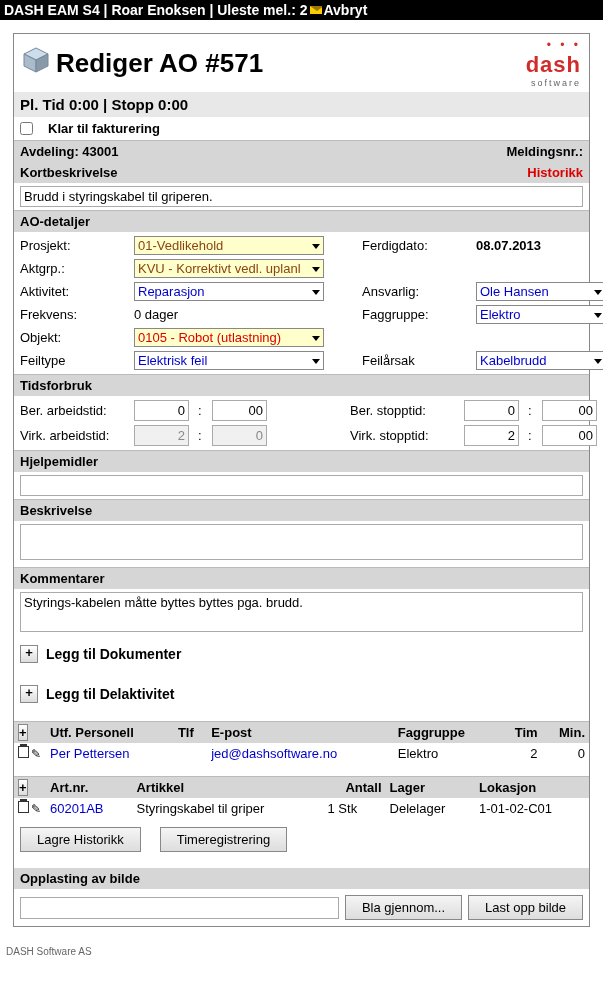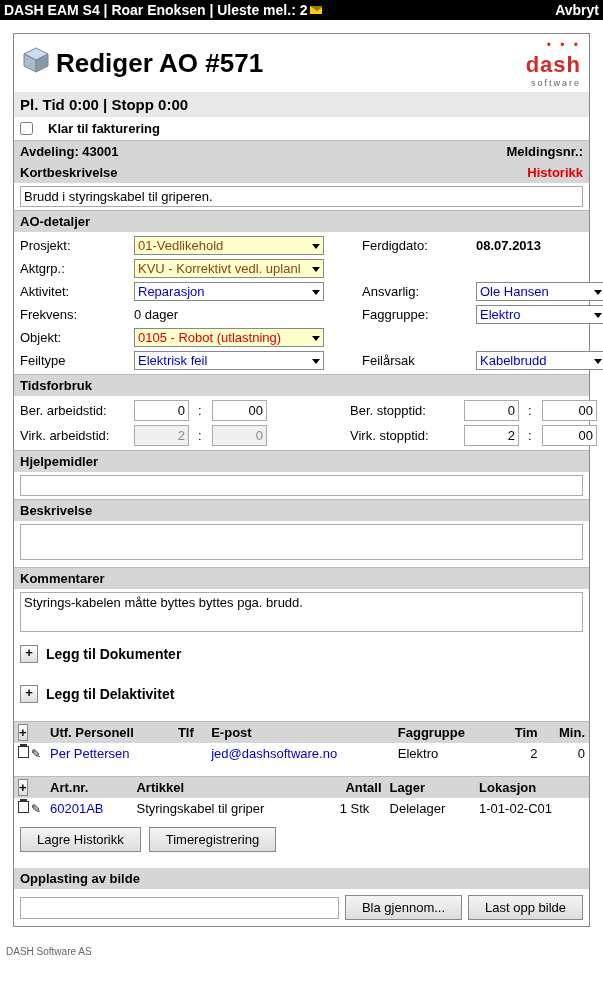--- a/index.html
+++ b/index.html
@@ -1,17 +1,17 @@
 <!DOCTYPE html>
 <html><head>
 <meta charset="utf-8">
 <style>
 *{box-sizing:border-box;margin:0;padding:0;font-family:Arial,Helvetica,sans-serif}
 body{background:#fff;padding:0;width:603px}
-.topbar{background:#000;color:#fff;font-weight:bold;display:flex;justify-content:space-between;align-items:center;padding:2px 4px;font-size:14px}
+.topbar{background:#000;color:#fff;font-weight:bold;display:flex;justify-content:flex-start;align-items:center;padding:2px 4px;font-size:14px}
 .topbar .mail-icon{display:inline-block;width:14px;height:10px;background:#ffcc00;border:1px solid #000;border-radius:1px;position:relative;margin-left:2px}
 .topbar .mail-icon:before{content:"";position:absolute;left:0;right:0;top:0;border-left:7px solid transparent;border-right:7px solid transparent;border-top:5px solid rgba(0,0,0,0.4)}
 .wrap{border:1px solid #888;margin:13px;background:#fff}
 .header{display:flex;justify-content:space-between;align-items:center;padding:4px 8px}
 .header h1{font-size:26px;font-weight:bold;display:flex;align-items:center;gap:6px}
 .cube{display:inline-block}
 .logo{text-align:right;font-size:10px;color:#444}
 .logo-txt{font-size:22px;color:#d12b2b;letter-spacing:1px;font-weight:bold}
 .regrow{display:flex;justify-content:space-between;align-items:flex-end;background:#e8e8e8;padding:4px 6px;font-size:12px}
 .regrow .pt{font-weight:bold;font-size:15px}
@@ -36,21 +36,21 @@
 .plusbtn{width:18px;height:18px;border:1px solid #888;background:linear-gradient(#fff,#ddd);font-size:13px;line-height:14px;text-align:center;cursor:pointer}
 .table{width:100%;border-collapse:collapse;font-size:13px;margin-top:2px}
 .table th{background:#d6d6d6;font-weight:bold;text-align:left;padding:3px 4px;border-top:1px solid #bbb}
 .table td{padding:3px 4px}
 .link{color:#0000cc;cursor:pointer}
 .rowicons{width:32px}
 .trashicon{display:inline-block;width:11px;height:12px;border:1px solid #333;position:relative;margin-right:2px}
 .trashicon:before{content:"";position:absolute;top:-3px;left:1px;right:1px;height:2px;background:#333}
 .editicon{display:inline-block;font-size:12px}
 .btn{background:linear-gradient(#f5f5f5,#ddd);border:1px solid #888;padding:4px 16px;font-size:13px;cursor:pointer}
-.btnrow{padding:8px 6px;display:flex;gap:8px}
+.btnrow{padding:8px 6px;display:flex;gap:19px}
 .upload{background:#d6d6d6;padding:3px 6px;font-weight:bold;font-size:13px}
 .uploadrow{display:flex;gap:6px;padding:6px;align-items:center}
 .uploadrow .filebox{flex:1;border:1px solid #aaa;height:22px;background:#fff}
 .footer{padding:6px;font-size:10px;color:#666}
 </style>
 </head>
 <body>
 
 <div class="topbar">
   <span><span>DASH EAM S4 | Roar Enoksen | Uleste mel.: 2</span><span class="mail-icon"></span></span>
@@ -219,21 +219,21 @@
       <th>Art.nr.</th>
       <th>Artikkel</th>
       <th style="text-align:right">Antall</th>
       <th>Lager</th>
       <th>Lokasjon</th>
     </tr>
     <tr>
       <td class="rowicons"><span class="trashicon"></span><span class="editicon">✎</span></td>
       <td class="link">60201AB</td>
       <td>Styringskabel til griper</td>
-      <td style="text-align:center">1 Stk</td>
+      <td style="text-align:left">1 Stk</td>
       <td>Delelager</td>
       <td>1-01-02-C01</td>
     </tr>
   </tbody>
     </table>
 
   <div class="btnrow">
     <button class="btn">Lagre Historikk</button>
     <button class="btn">Timeregistrering</button>
   </div>

